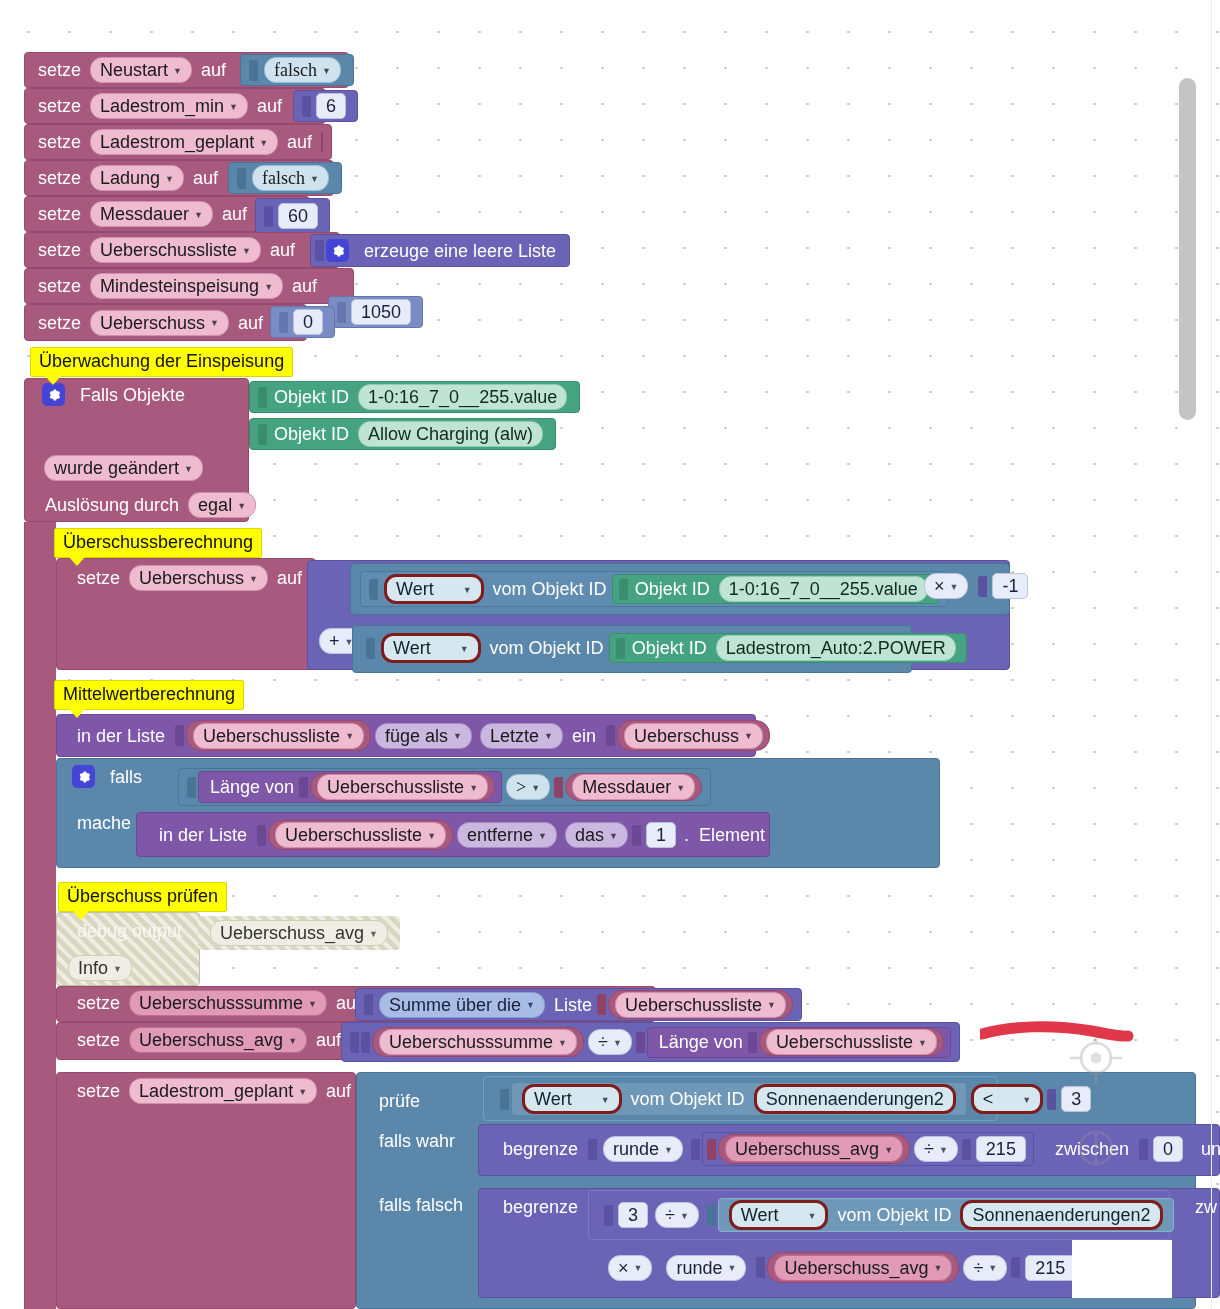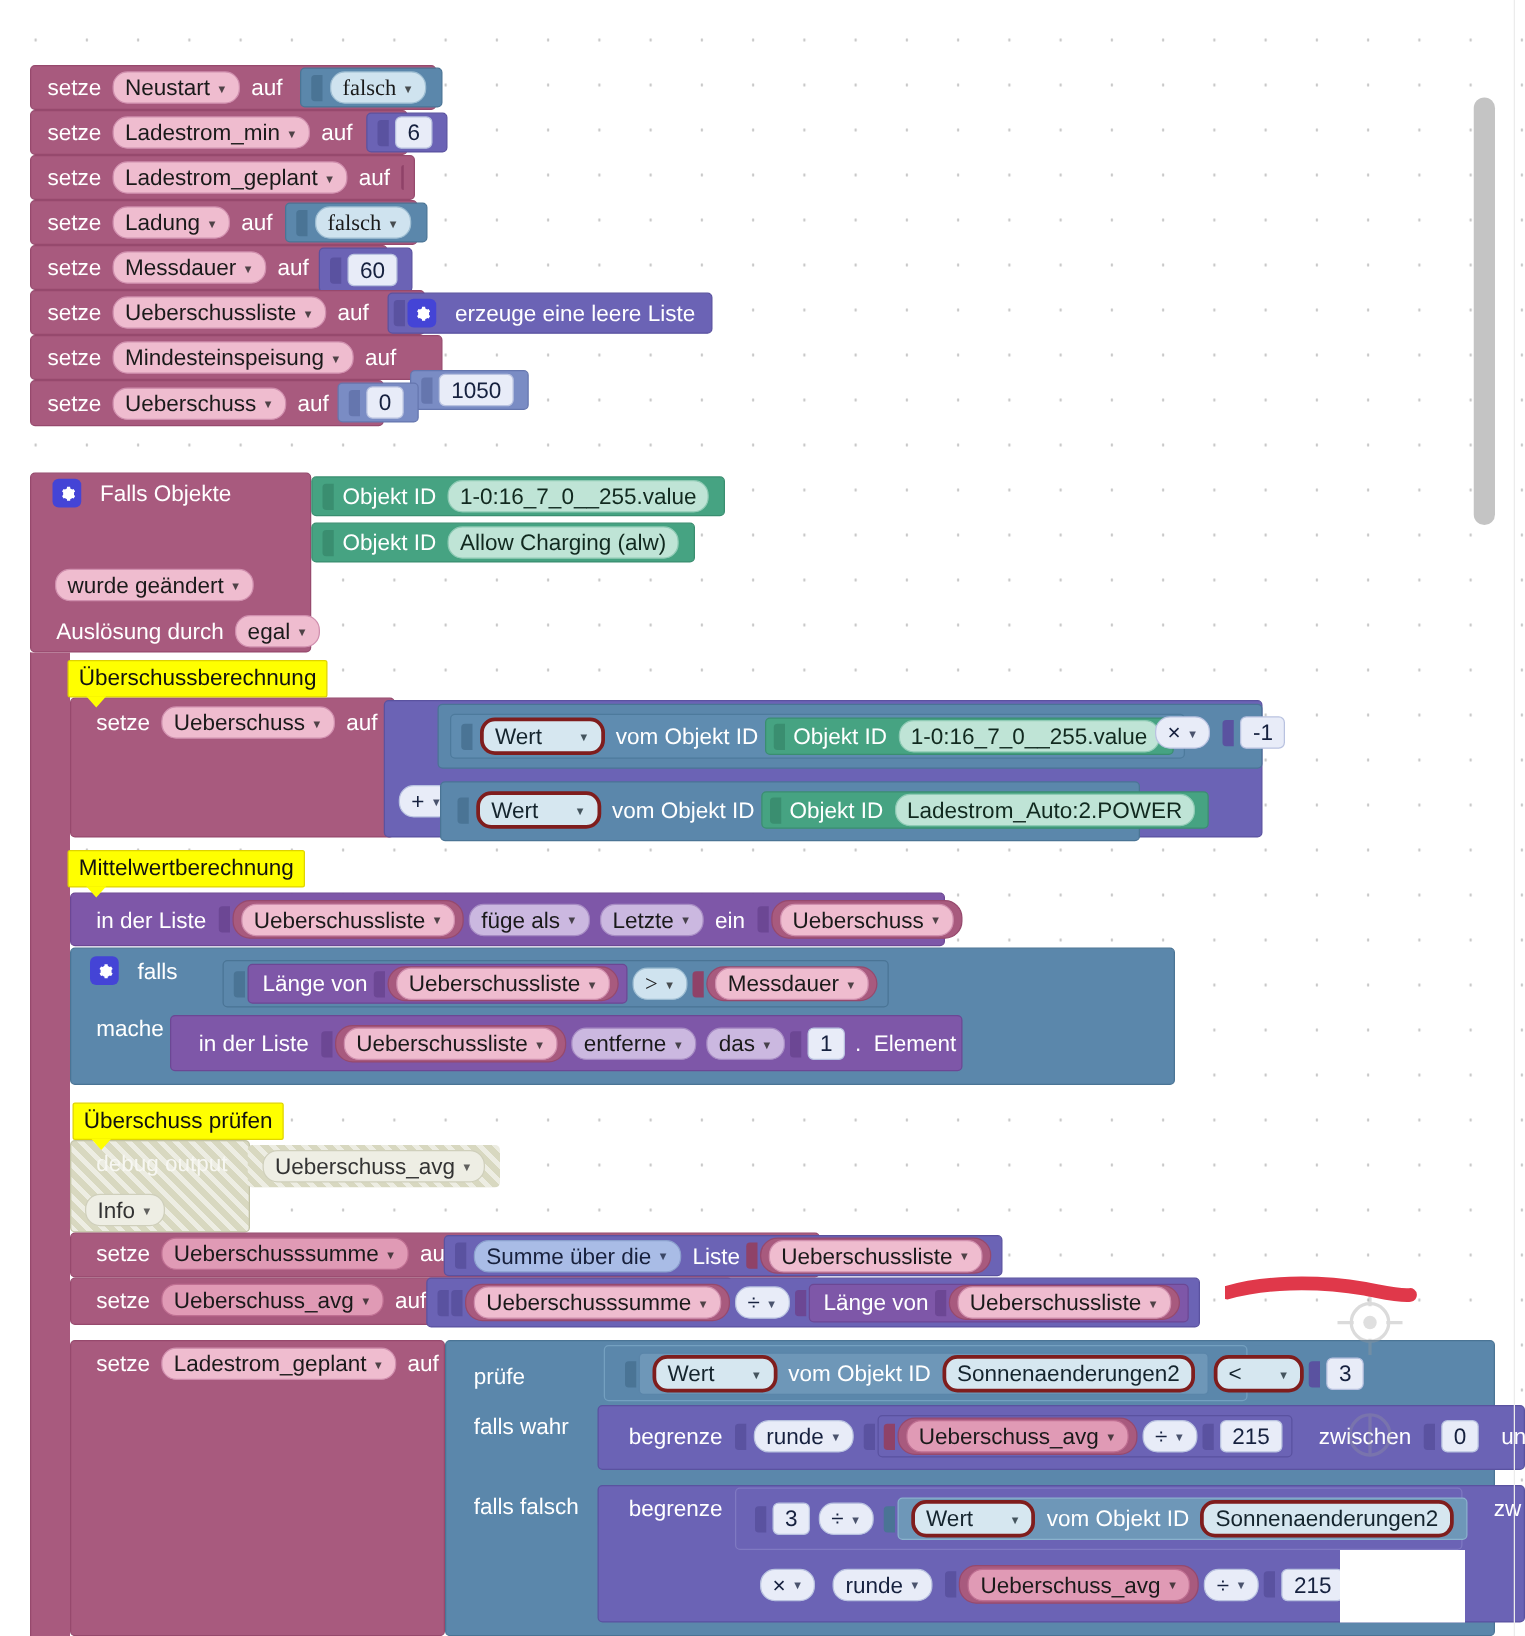--- a/index.html
+++ b/index.html
@@ -260,20 +260,21 @@
       <span>Ueberschuss</span>
         <span class="caret">▼</span>
     </span>
     <span class="lbl">auf</span>
   </div>
   <div class="blk c-mathlite" style="left:270px; top:306px; height:32px;">
     <span class="notch nml"></span>
     <span class="numfield c-numfld">0</span>
   </div>
 
+  <div class="cmt" style="left:30px; top:347px;">Überwachung der Einspeisung</div>
 
   <div style="position:absolute; left:24px; top:378px; width:225px; height:144px;
               background:#a85a7e; border:1px solid #96496d; border-radius:4px;"></div>
 
   <div class="blk" style="left:34px; top:383px; background:transparent; border:none;">
     <span class="gear">
       <svg width="14" height="14" viewBox="0 0 16 16" aria-hidden="true">
         <path fill="#ffffff" d="M8 5.2a2.8 2.8 0 100 5.6 2.8 2.8 0 000-5.6zm0 4.2a1.4 1.4 0 110-2.8 1.4 1.4 0 010 2.8z"></path>
         <path fill="#ffffff" d="M14 8c0-.4 0-.8-.1-1.1l1.1-.9-1.4-2.4-1.3.5c-.5-.4-1.1-.8-1.7-1L10.4 1.6H7.6L7.4 3.1c-.6.2-1.2.6-1.7 1l-1.3-.5L3 6l1.1.9C4 7.2 4 7.6 4 8s0 .8.1 1.1L3 10l1.4 2.4 1.3-.5c.5.4 1.1.8 1.7 1l.2 1.5h2.8l.2-1.5c.6-.2 1.2-.6 1.7-1l1.3.5L15 10l-1.1-.9c.1-.3.1-.7.1-1.1z"></path>
       </svg>

